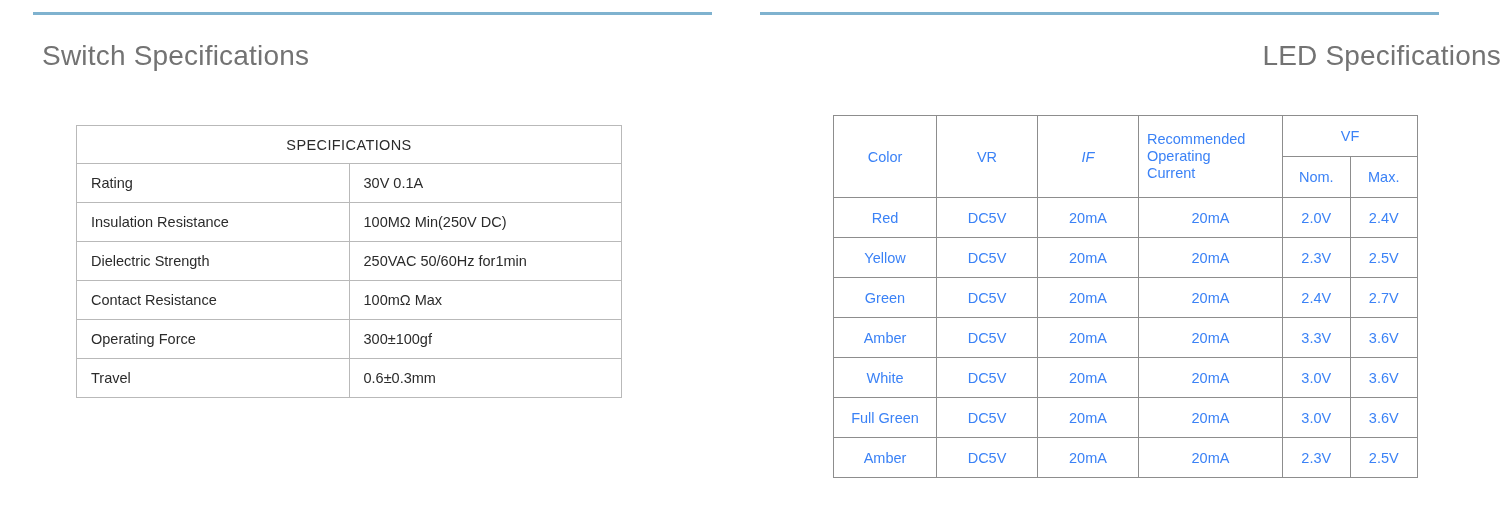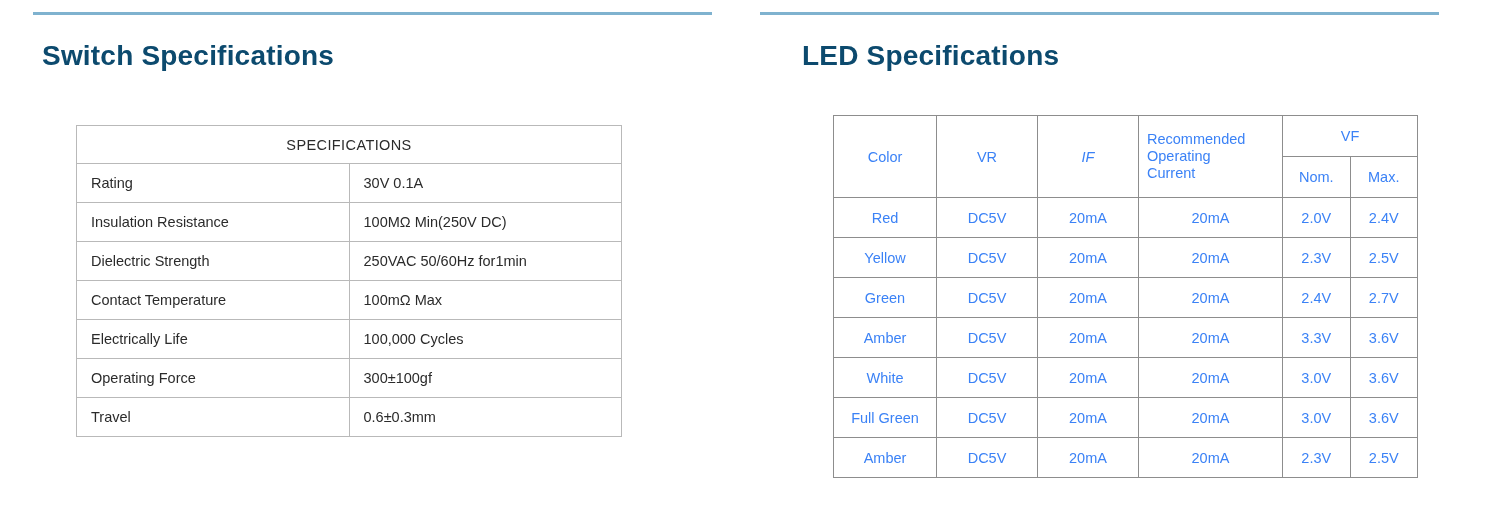--- a/index.html
+++ b/index.html
@@ -23,38 +23,39 @@
     position: absolute;
     top: 0;
   }
   .panel-left {
     left: 0;
     width: 740px;
   }
   .panel-right {
     left: 760px;
     width: 741px;
+    text-align: right;
   }
   .top-rule {
     height: 3px;
     background: #7fb2cf;
     margin-top: 12px;
   }
   .panel-left .top-rule {
     margin-left: 33px;
     width: 679px;
   }
   .panel-right .top-rule {
     margin-left: 0px;
     width: 679px;
   }
   .panel-title {
     font-size: 28px;
-    font-weight: bold;
-    color: #0c4a6e;
+    font-weight: normal;
+    color: #737373;
     letter-spacing: 0.2px;
   }
   .panel-left .panel-title {
     margin: 25px 0 0 42px;
   }
   .panel-right .panel-title {
     margin: 25px 0 0 42px;
   }
 
   
@@ -139,26 +140,22 @@
         </tr>
         <tr>
           <td class="col-label">Insulation Resistance</td>
           <td class="col-value">100MΩ Min(250V DC)</td>
         </tr>
         <tr>
           <td class="col-label">Dielectric Strength</td>
           <td class="col-value">250VAC 50/60Hz for1min</td>
         </tr>
         <tr>
-          <td class="col-label">Contact Temperature</td>
+          <td class="col-label">Contact Resistance</td>
           <td class="col-value">100mΩ Max</td>
-        </tr>
-        <tr>
-          <td class="col-label">Electrically Life</td>
-          <td class="col-value">100,000 Cycles</td>
         </tr>
         <tr>
           <td class="col-label">Operating Force</td>
           <td class="col-value">300±100gf</td>
         </tr>
         <tr>
           <td class="col-label">Travel</td>
           <td class="col-value">0.6±0.3mm</td>
         </tr>
       </tbody>

